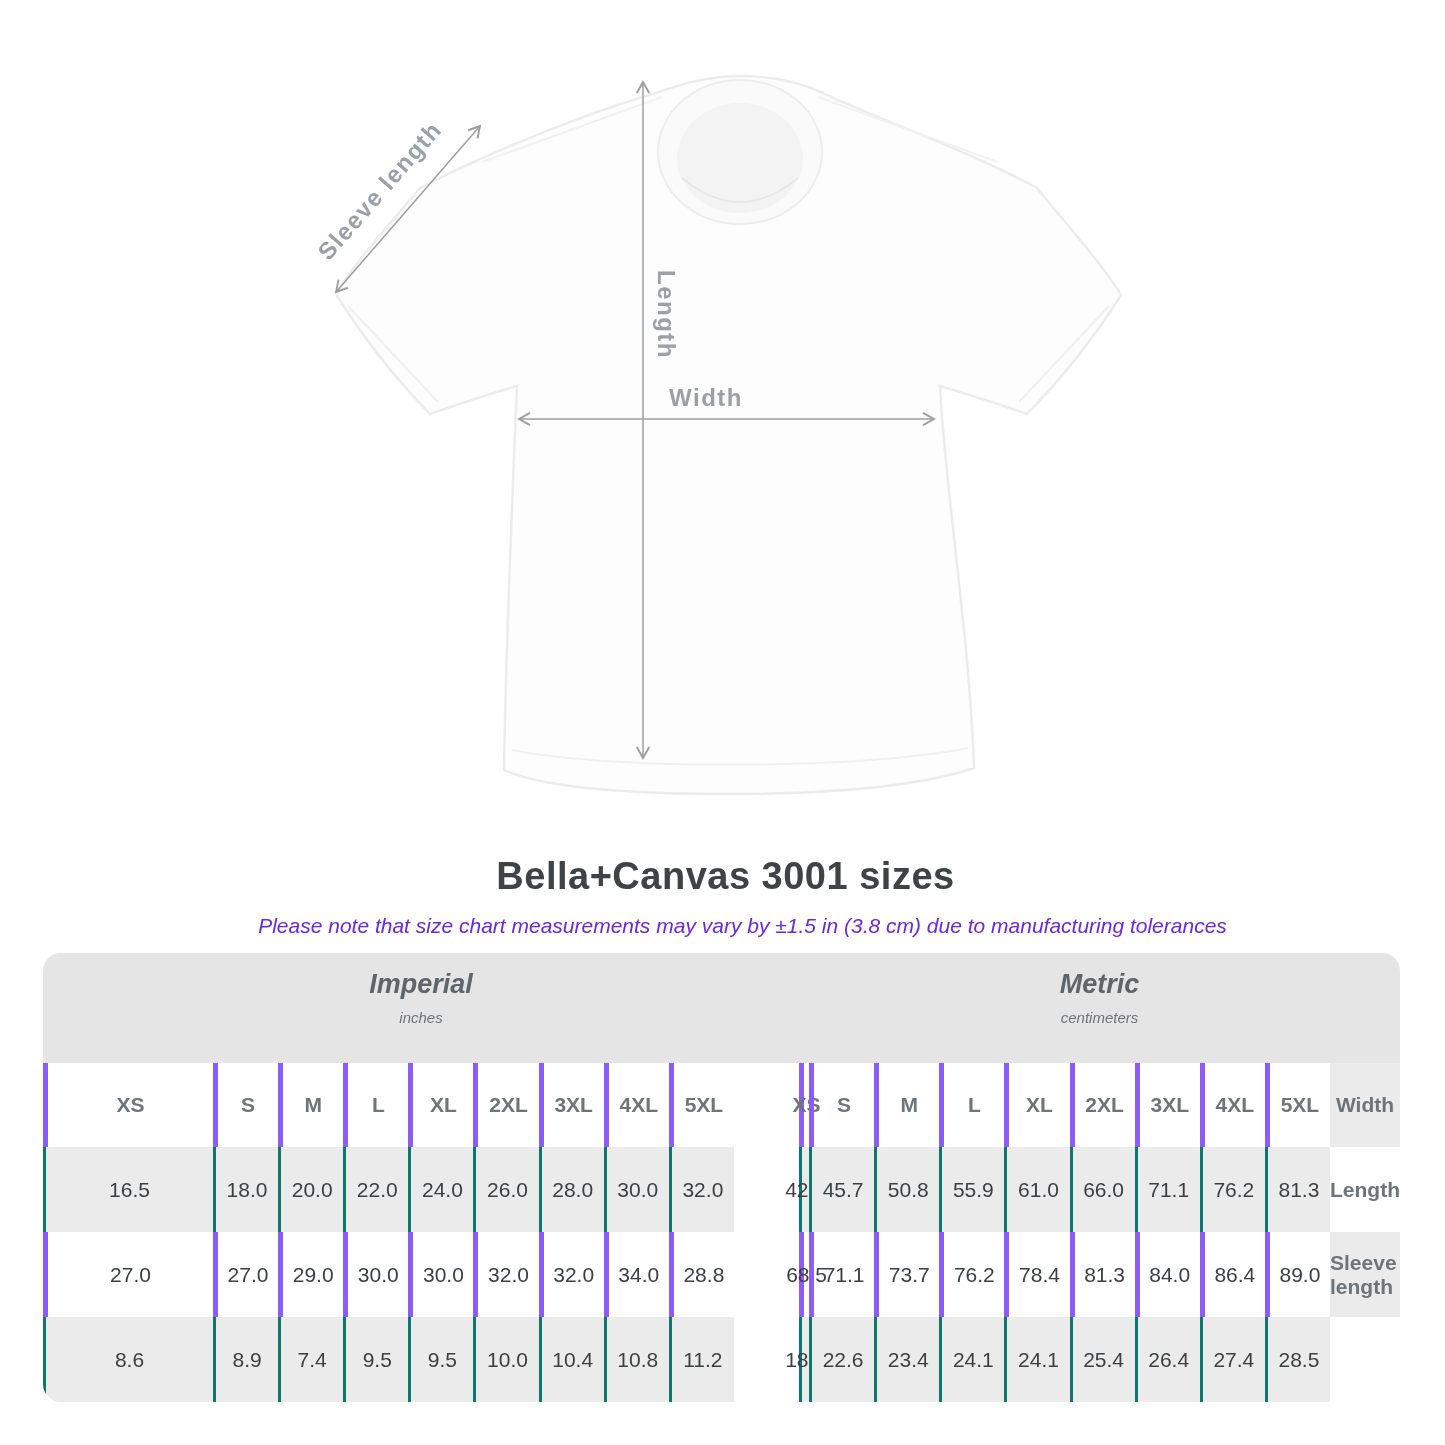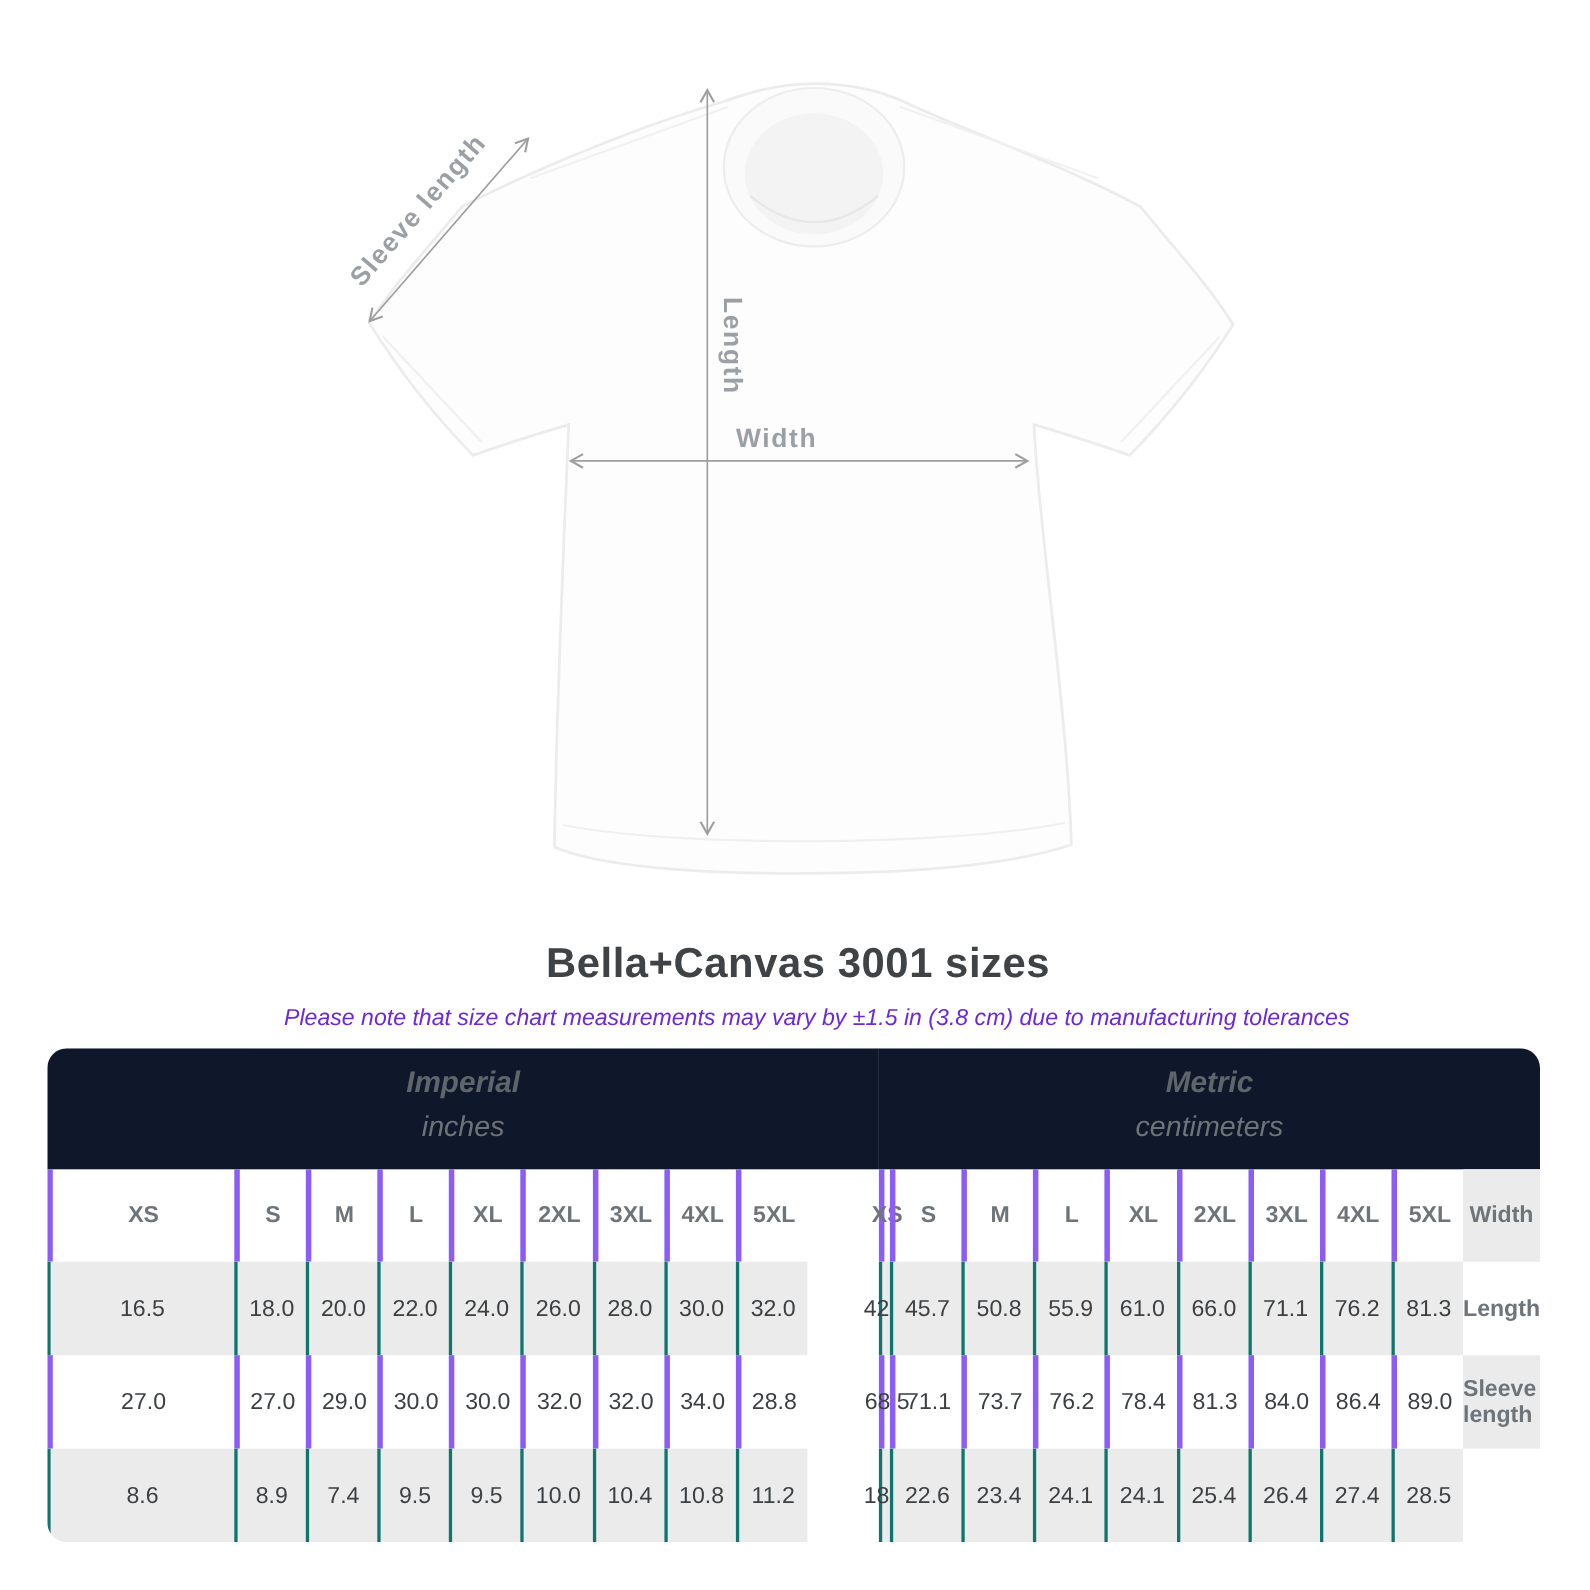--- a/index.html
+++ b/index.html
@@ -21,27 +21,27 @@
   }
   
   .size-table{
     position:absolute;left:43px;top:953px;width:1357px;height:449px;
     border-radius:18px;overflow:hidden;
     display:grid;
     grid-template-columns:170px repeat(9,1fr) 10px repeat(9,1fr);
     grid-template-rows:110px 84px 85px 85px 85px;
   }
   .band{
-    background:#0f172a;display:flex;flex-direction:column;align-items:center;
+    background:#e5e5e5;display:flex;flex-direction:column;align-items:center;
     justify-content:flex-start;padding-top:16px;box-sizing:border-box;row-gap:9px;
   }
   .band-imperial{grid-column:1 / 11;}
   .band-metric{grid-column:11 / 21;}
   .band-name{font-size:27px;font-weight:bold;font-style:italic;color:#5f666b;}
-  .band-unit{font-size:26px;font-style:italic;color:#6d7478;}
+  .band-unit{font-size:15px;font-style:italic;color:#6d7478;}
   .cell{
     display:flex;align-items:center;justify-content:center;
     font-size:21px;box-sizing:border-box;background:transparent;
   }
   .cell.gray{background:#ebebeb;}
   .cell.head,.cell.rowlabel{font-weight:bold;color:#6d747a;}
   .cell.num{color:#3c4043;}
   .cell.sepw{border-left:5px solid #8b5cf6;}
   .cell.sepg{border-left:3px solid #0f766e;}
   .cell.spacer{background:transparent;}

